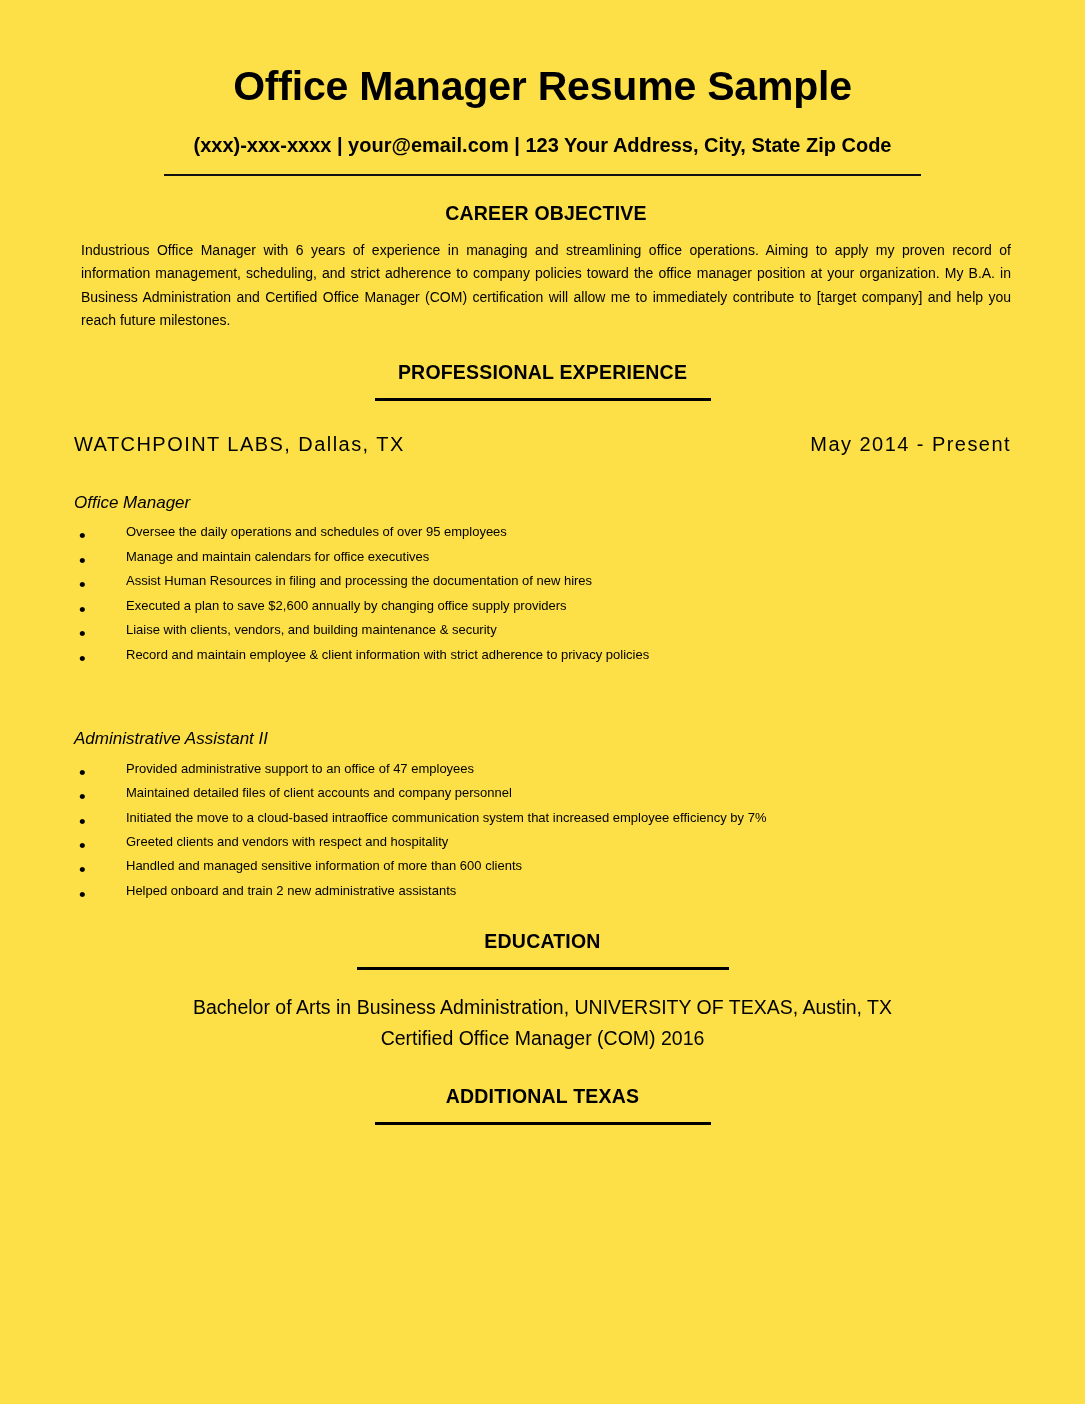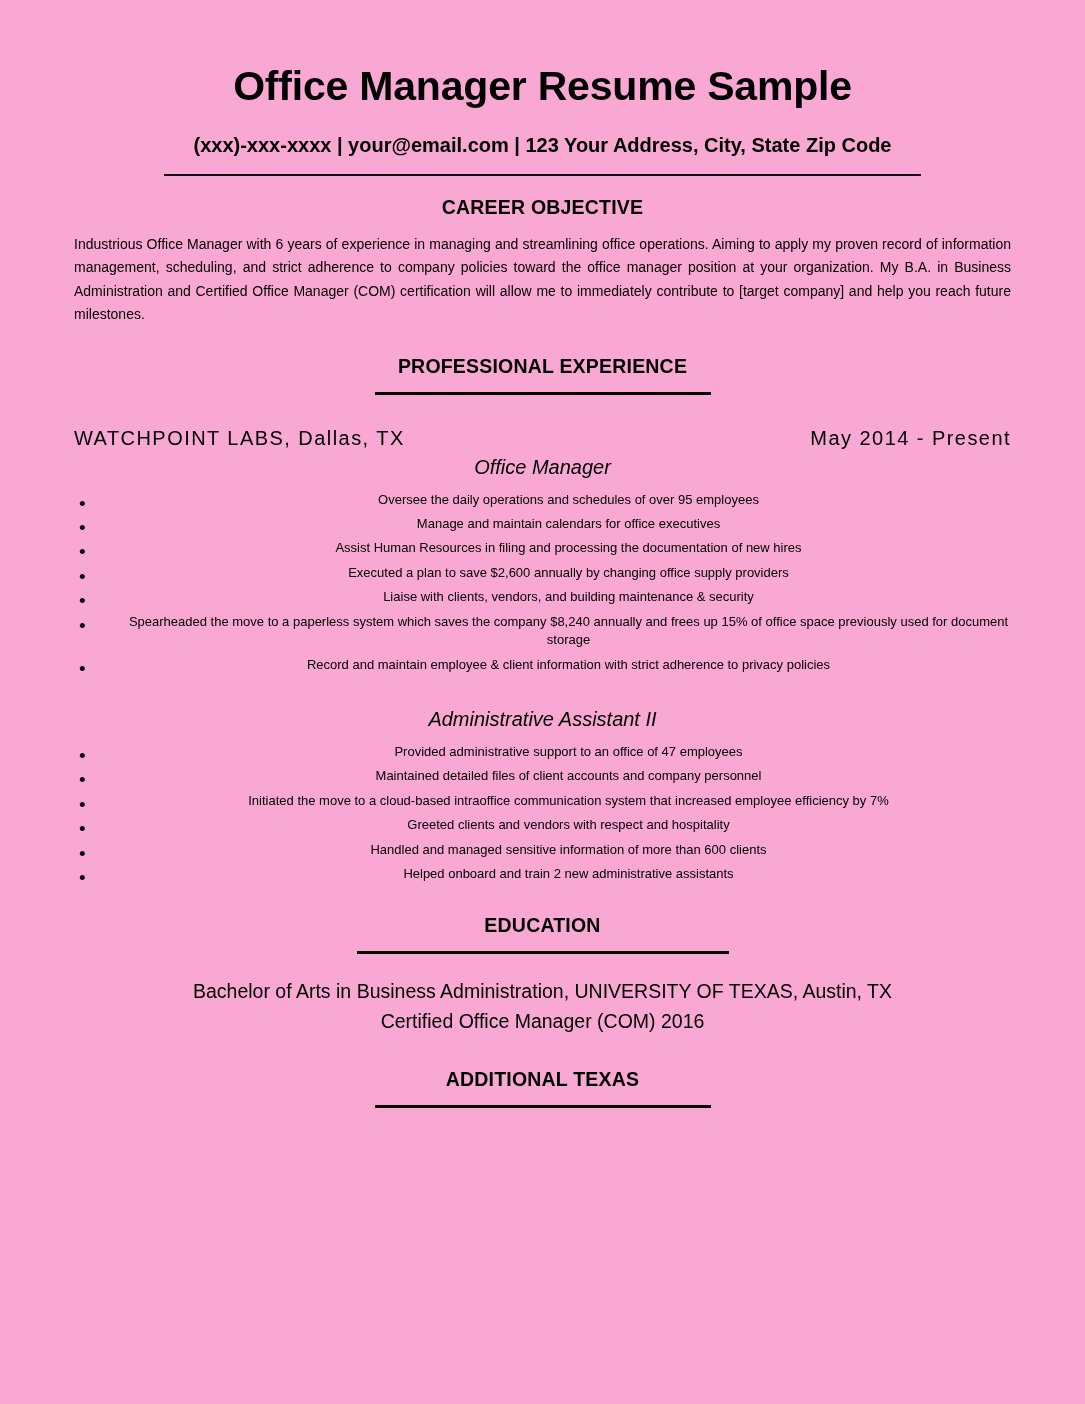--- a/index.html
+++ b/index.html
@@ -9,21 +9,21 @@
     background: #ffffff;
   }
   body {
     font-family: "Liberation Sans", sans-serif;
     color: #000000;
   }
   .page {
     position: relative;
     width: 1085px;
     height: 1404px;
-    background: #f9a8d4;
+    background: #fde047;
     box-sizing: border-box;
     padding: 0;
     overflow: hidden;
   }
   .sheet {
     position: absolute;
     left: 74px;
     top: 0;
     width: 937px;
   }
@@ -63,53 +63,54 @@
   }
   .heading-rule {
     height: 0;
     border-top: 3px solid #000000;
     margin: 14px auto 0 auto;
   }
   .rule-w336 { width: 336px; }
   .rule-w372 { width: 372px; }
 
   
-  .objective-block { padding-top: 20px; }
+  .objective-block { padding-top: 26px; margin-left: 7px; }
   .objective-text {
     font-size: 14px;
     line-height: 1.68;
     text-align: justify;
     text-justify: inter-word;
     margin: 0;
     padding-top: 14px;
   }
 
   
   .experience-section { padding-top: 28px; }
-  .job { padding-top: 30px; text-align: center; }
+  .job { padding-top: 30px; }
   .job-headline {
     display: flex;
     justify-content: space-between;
     align-items: baseline;
     font-size: 20px;
     line-height: 1.35;
   }
   .company {
     letter-spacing: 1.45px;
     white-space: nowrap;
   }
   .job-dates {
     letter-spacing: 1.45px;
     white-space: nowrap;
   }
   .job-title {
-    font-size: 20px;
+    font-size: 17px;
     font-style: italic;
     line-height: 1.38;
     padding-top: 2px;
+    margin-top: 31px;
   }
 
   
   ul.bullets {
     list-style: none;
     margin: 0;
     padding: 0;
   }
   ul.bullets li {
     position: relative;
@@ -168,21 +169,20 @@
           <span class="company">WATCHPOINT LABS, Dallas, TX</span>
           <span class="job-dates">May 2014 - Present</span>
         </div>
         <div class="job-title">Office Manager</div>
         <ul class="bullets experience-bullets">
           <li>Oversee the daily operations and schedules of over 95 employees</li>
           <li>Manage and maintain calendars for office executives</li>
           <li>Assist Human Resources in filing and processing the documentation of new hires</li>
           <li>Executed a plan to save $2,600 annually by changing office supply providers</li>
           <li>Liaise with clients, vendors, and building maintenance &amp; security</li>
-          <li>Spearheaded the move to a paperless system which saves the company $8,240 annually and frees up 15% of office space previously used for document storage</li>
           <li>Record and maintain employee &amp; client information with strict adherence to privacy policies</li>
         </ul>
       </div>
 
       <div class="job">
         <div class="job-title">Administrative Assistant II</div>
         <ul class="bullets experience-bullets">
           <li>Provided administrative support to an office of 47 employees</li>
           <li>Maintained detailed files of client accounts and company personnel</li>
           <li>Initiated the move to a cloud-based intraoffice communication system that increased employee efficiency by 7%</li>

